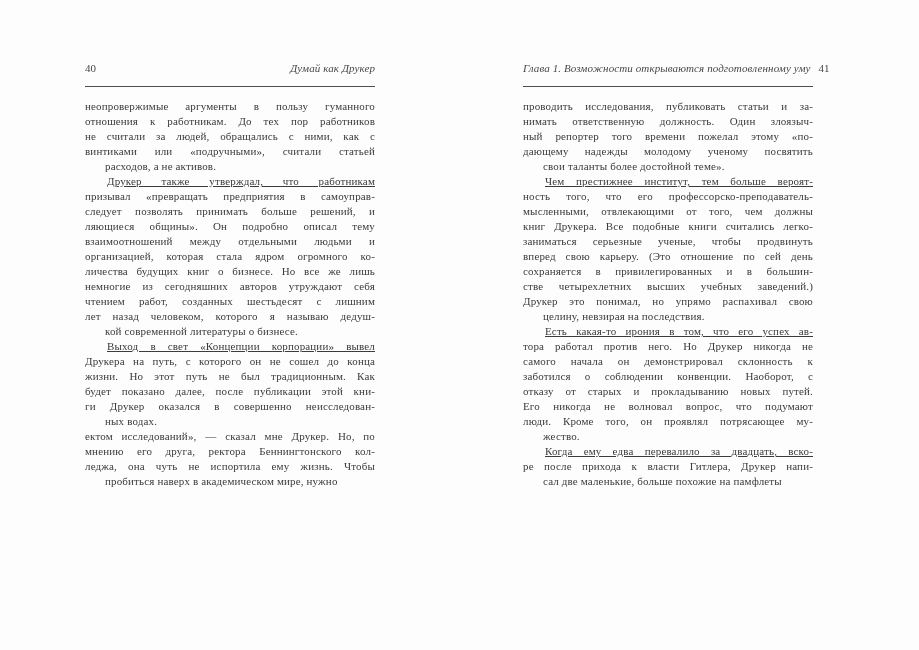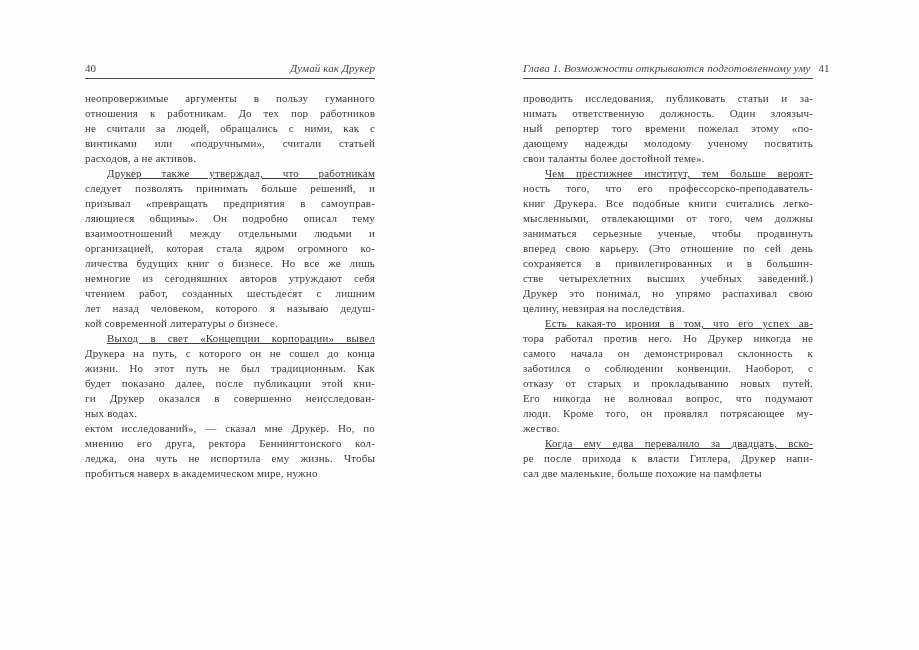--- a/index.html
+++ b/index.html
@@ -22,41 +22,41 @@
     width: 290px;
   }
   .page-left  { left: 85px; }
   .page-right { left: 523px; }
   .running-header {
     display: flex;
     justify-content: space-between;
     align-items: baseline;
     gap: 8px;
     border-bottom: 1px solid #4d4d4d;
-    padding-bottom: 4px;
+    padding-bottom: 12px;
     font-size: 11px;
     color: #474747;
     white-space: nowrap;
   }
   .runtitle { font-style: italic; letter-spacing: 0.1px; }
   .pagenum  { font-style: normal; }
   .page-body {
     margin-top: 12px;
     font-size: 11px;
     color: #3b3b3b;
     letter-spacing: 0.15px;
   }
   .line {
     height: 15px;
     line-height: 15px;
     text-align: justify;
     text-align-last: justify;
     overflow: hidden;
   }
-  .line.last   { text-align-last: left; }
+  .line.last   { text-align-last: left; margin-left: 20px; }
   .line.indent { text-indent: 22px; text-decoration: underline; }
 </style>
 </head>
 <body>
 
 <div class="spread">
 
   <div class="page page-left">
     <div class="running-header">
       <span class="pagenum">40</span>
@@ -65,22 +65,22 @@
     <div class="page-body">
         <div class="para">
           <div class="line">неопровержимые аргументы в пользу гуманного</div>
           <div class="line">отношения к работникам. До тех пор работников</div>
           <div class="line">не считали за людей, обращались с ними, как с</div>
           <div class="line">винтиками или «подручными», считали статьей</div>
           <div class="line last">расходов, а не активов.</div>
         </div>
         <div class="para">
           <div class="line indent">Друкер также утверждал, что работникам</div>
+          <div class="line">призывал «превращать предприятия в самоуправ-</div>
           <div class="line">следует позволять принимать больше решений, и</div>
-          <div class="line">призывал «превращать предприятия в самоуправ-</div>
           <div class="line">ляющиеся общины». Он подробно описал тему</div>
           <div class="line">взаимоотношений между отдельными людьми и</div>
           <div class="line">организацией, которая стала ядром огромного ко-</div>
           <div class="line">личества будущих книг о бизнесе. Но все же лишь</div>
           <div class="line">немногие из сегодняшних авторов утруждают себя</div>
           <div class="line">чтением работ, созданных шестьдесят с лишним</div>
           <div class="line">лет назад человеком, которого я называю дедуш-</div>
           <div class="line last">кой современной литературы о бизнесе.</div>
         </div>
         <div class="para">
@@ -109,22 +109,22 @@
         <div class="para">
           <div class="line">проводить исследования, публиковать статьи и за-</div>
           <div class="line">нимать ответственную должность. Один злоязыч-</div>
           <div class="line">ный репортер того времени пожелал этому «по-</div>
           <div class="line">дающему надежды молодому ученому посвятить</div>
           <div class="line last">свои таланты более достойной теме».</div>
         </div>
         <div class="para">
           <div class="line indent">Чем престижнее институт, тем больше вероят-</div>
           <div class="line">ность того, что его профессорско-преподаватель-</div>
+          <div class="line">мысленными, отвлекающими от того, чем должны</div>
           <div class="line">книг Друкера. Все подобные книги считались легко-</div>
-          <div class="line">мысленными, отвлекающими от того, чем должны</div>
           <div class="line">заниматься серьезные ученые, чтобы продвинуть</div>
           <div class="line">вперед свою карьеру. (Это отношение по сей день</div>
           <div class="line">сохраняется в привилегированных и в большин-</div>
           <div class="line">стве четырехлетних высших учебных заведений.)</div>
           <div class="line">Друкер это понимал, но упрямо распахивал свою</div>
           <div class="line last">целину, невзирая на последствия.</div>
         </div>
         <div class="para">
           <div class="line indent">Есть какая-то ирония в том, что его успех ав-</div>
           <div class="line">тора работал против него. Но Друкер никогда не</div>

